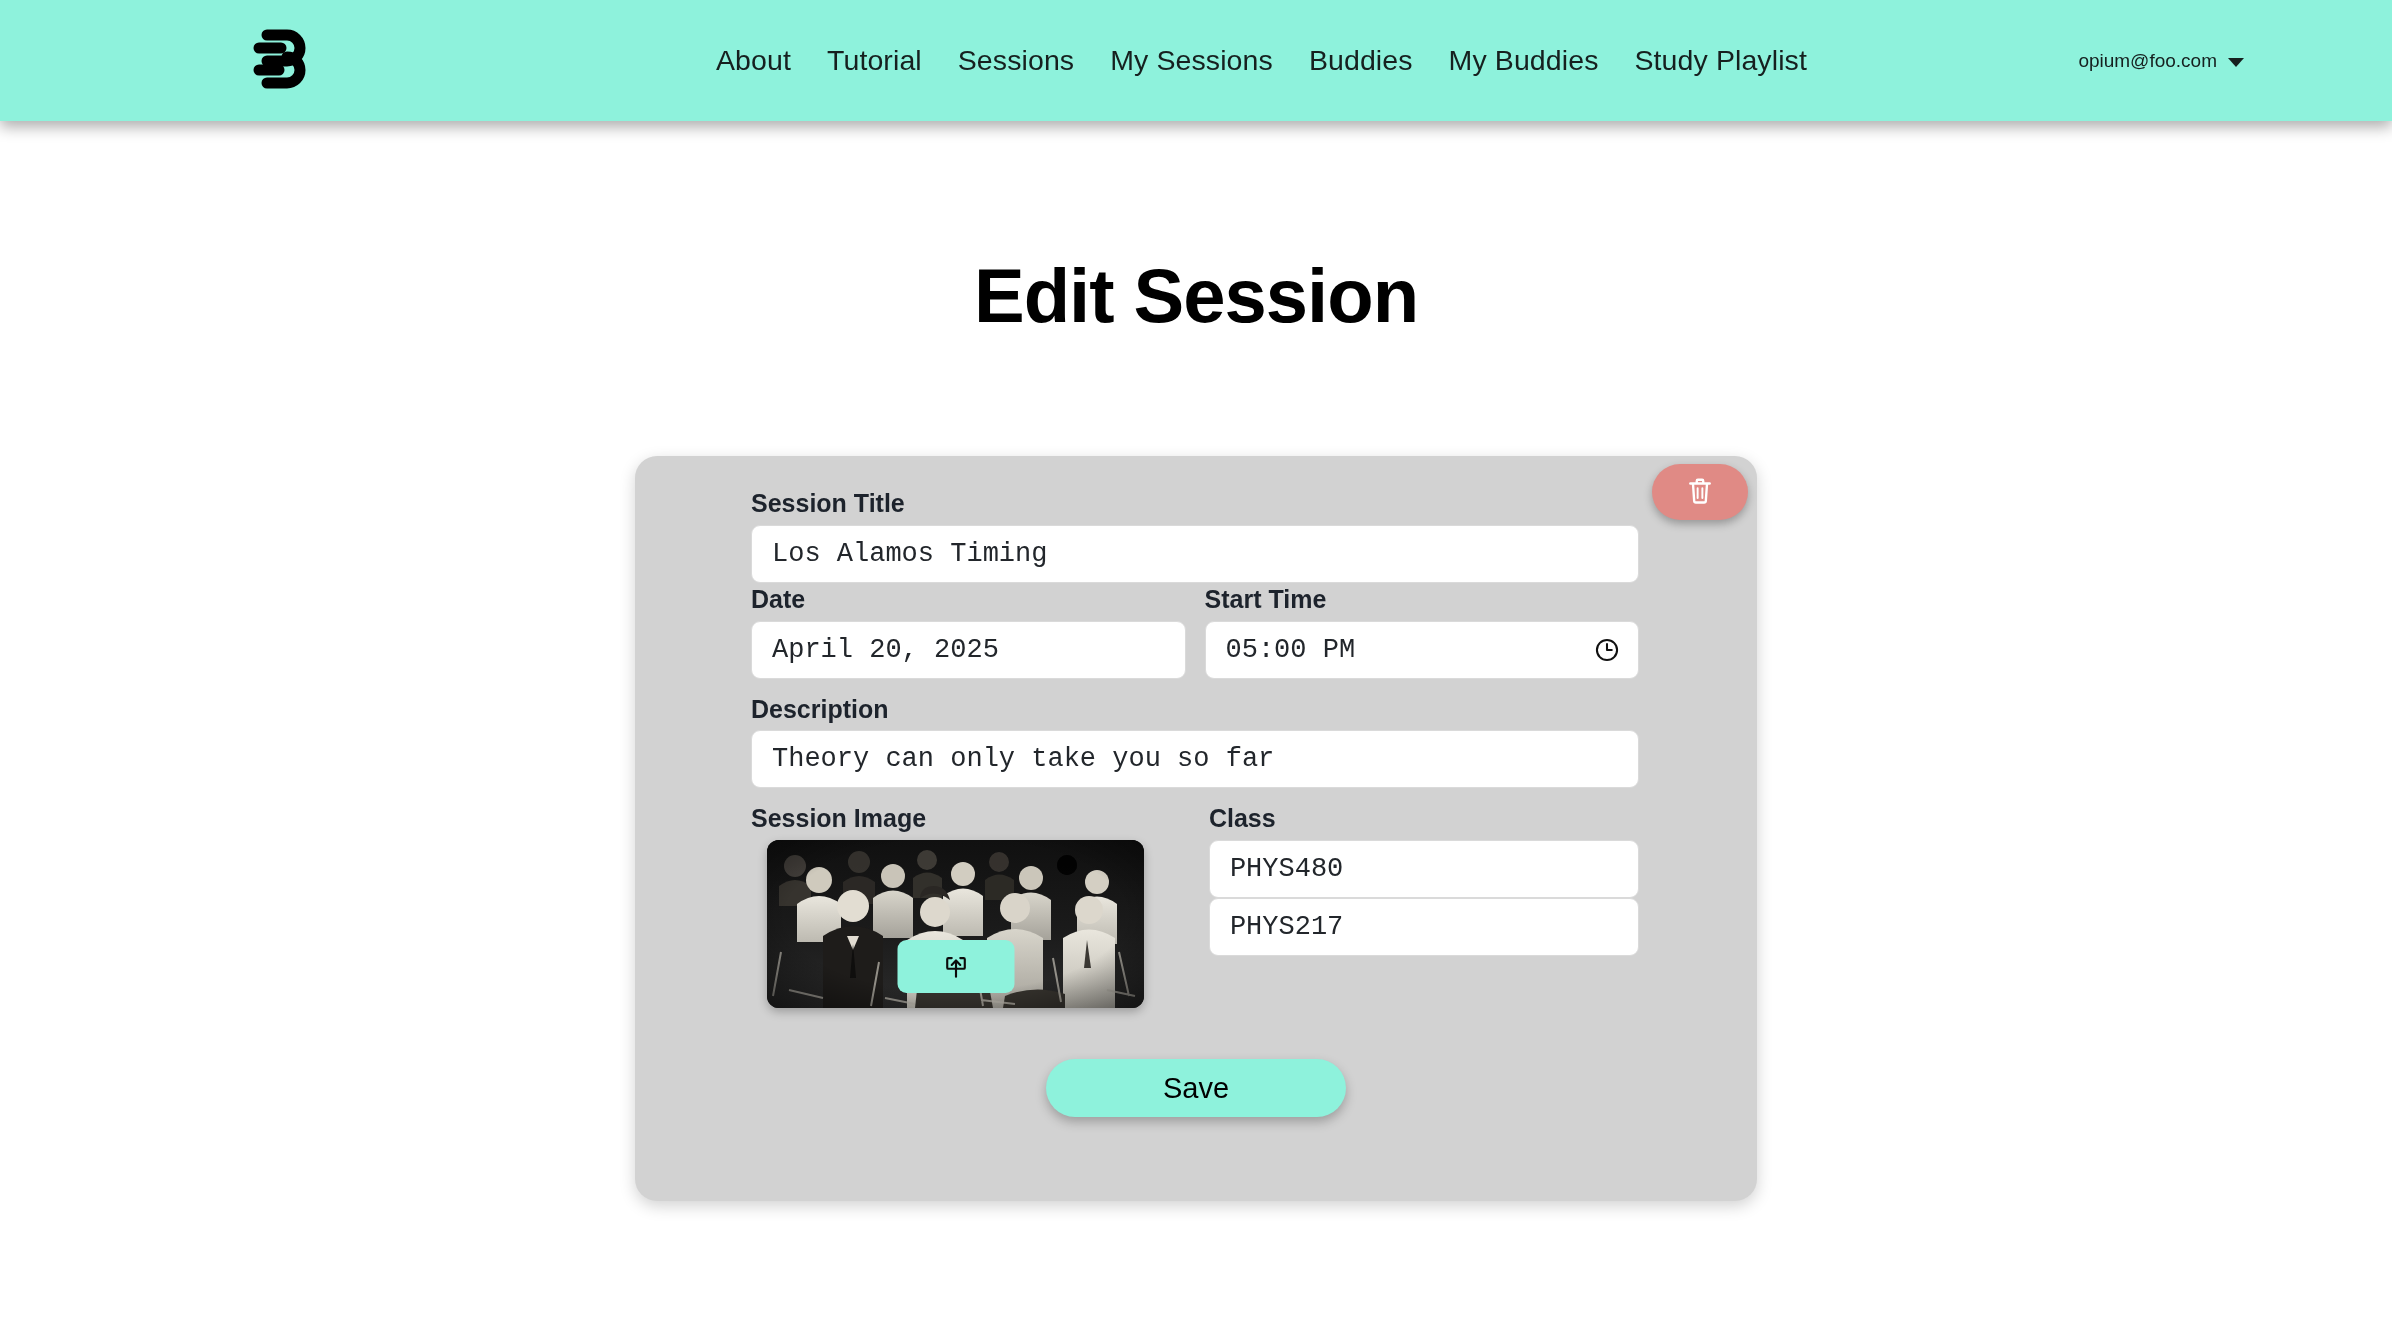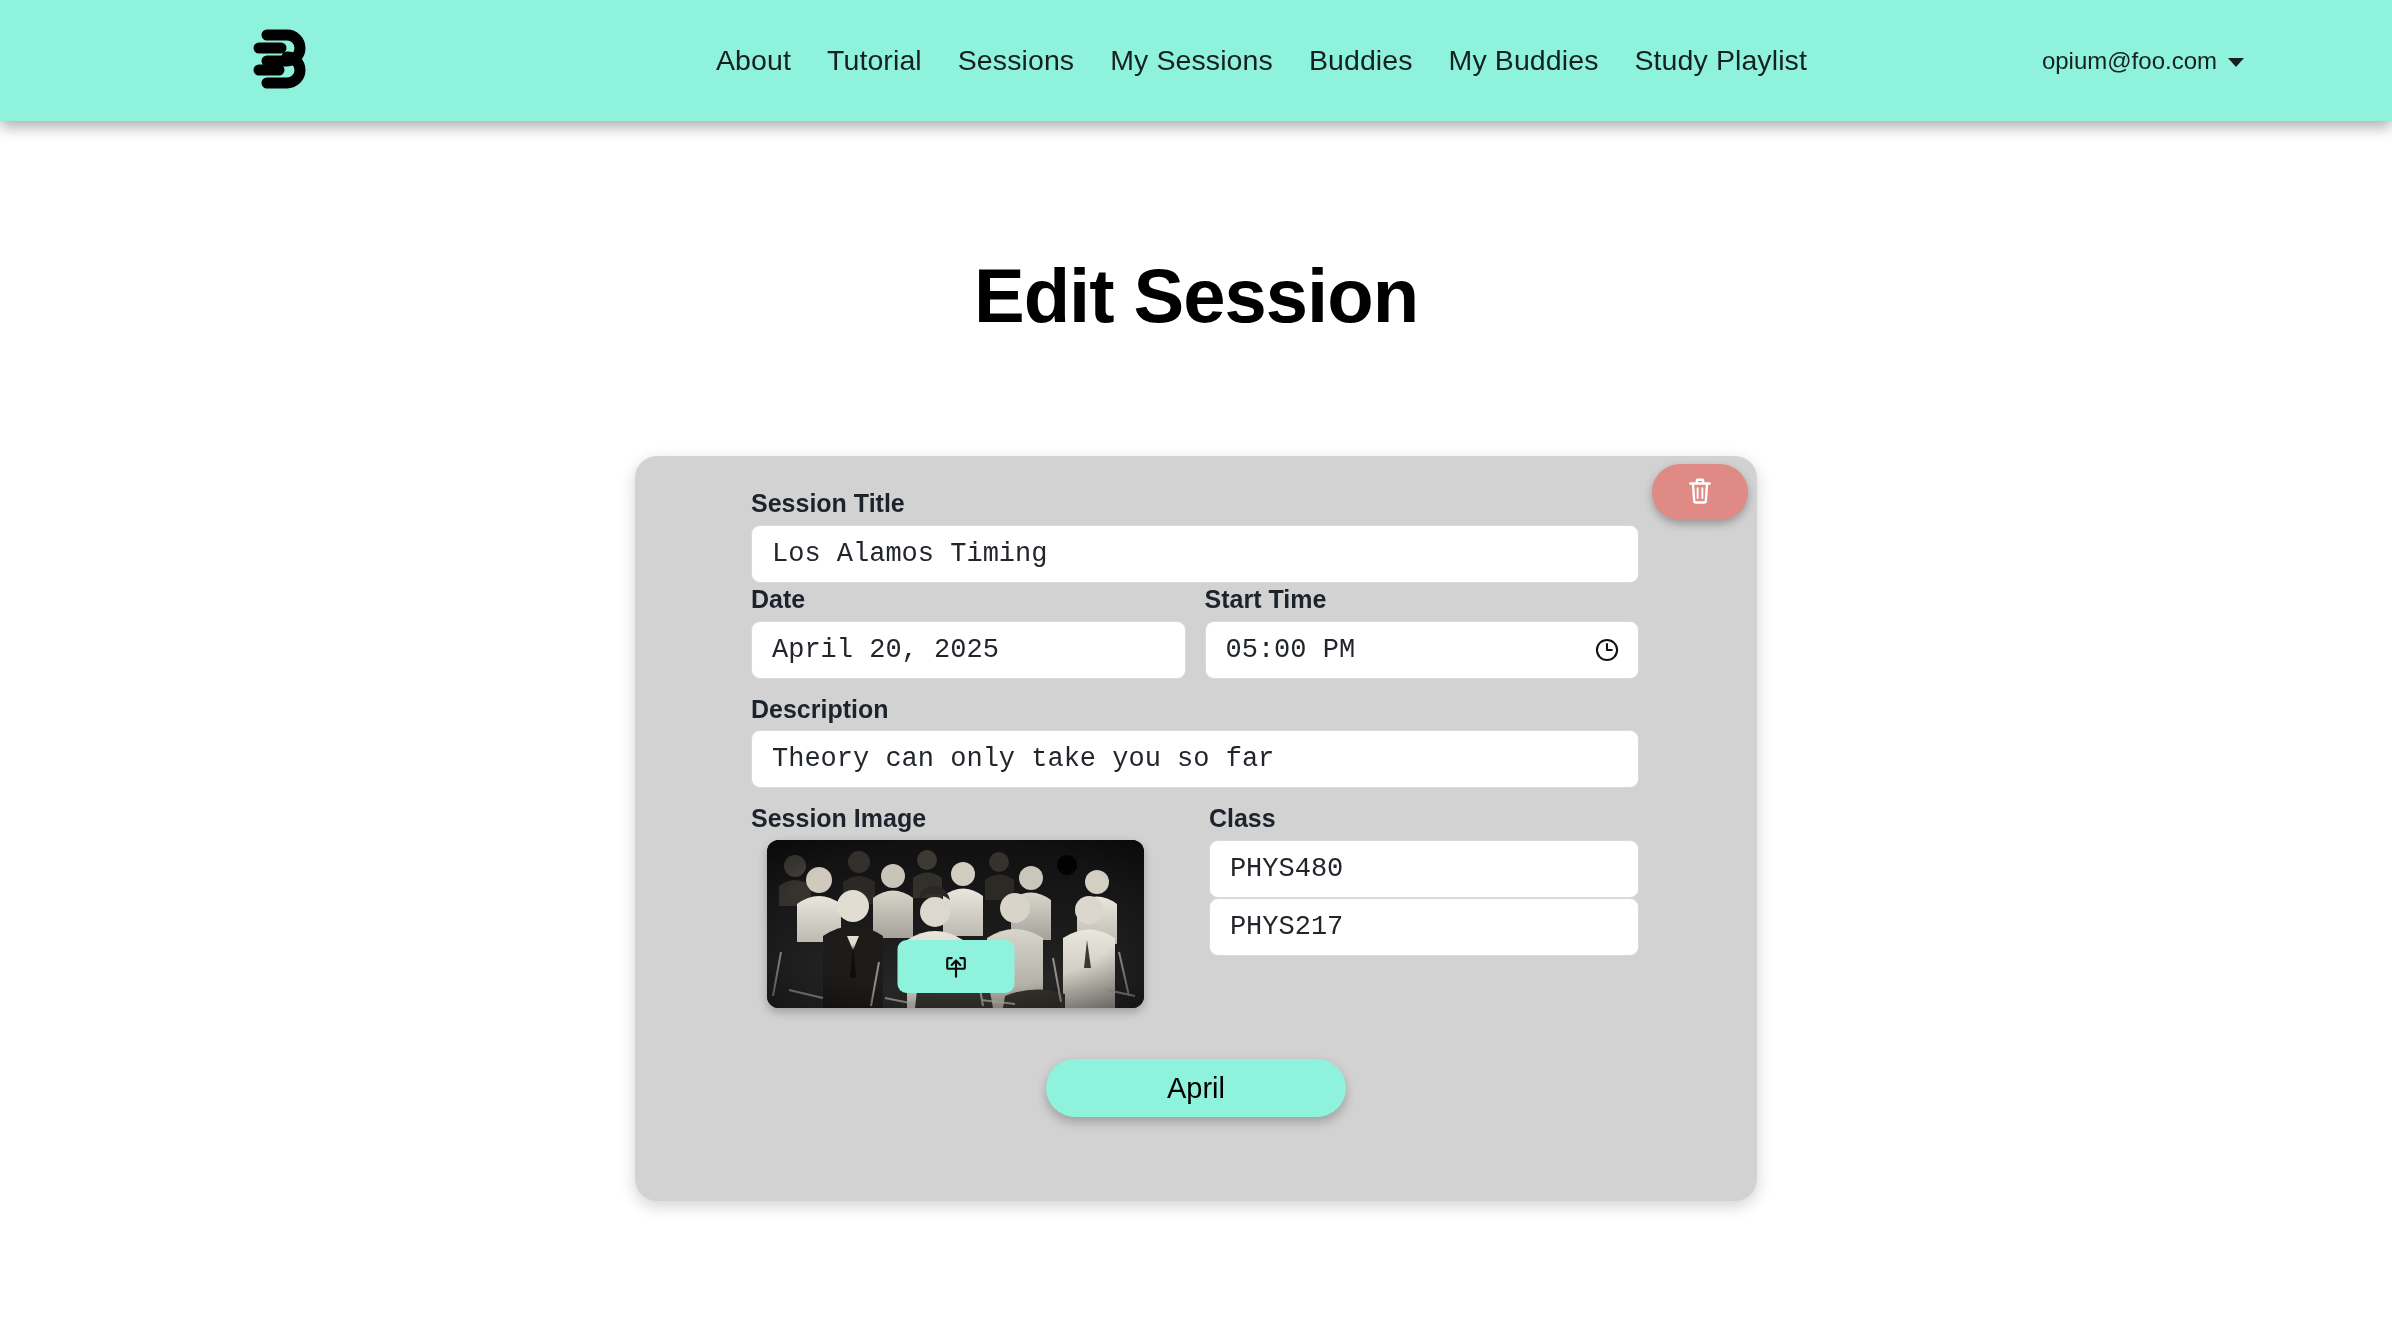--- a/index.html
+++ b/index.html
@@ -58,21 +58,21 @@
 
   .navbar-user {
     position: absolute;
     right: 148px;
     top: 0;
     height: 121px;
     display: flex;
     align-items: center;
     gap: 11px;
     color: #16201f;
-    font-size: 24px;
+    font-size: 19px;
     white-space: nowrap;
   }
 
   .caret-down {
     width: 0; height: 0;
     border-left: 8px solid transparent;
     border-right: 8px solid transparent;
     border-top: 9px solid #16201f;
     display: inline-block;
     margin-top: 4px;
@@ -411,13 +411,13 @@
       <div class="lower-right">
         <label class="field-label">Class</label>
         <input class="text-input" type="text" value="PHYS480" style="">
 
         <input class="text-input" type="text" value="PHYS217" style="">
       </div>
     </div>
   </div>
 </div>
 
-<button class="save-button">April</button>
+<button class="save-button">Save</button>
 
 </body></html>

